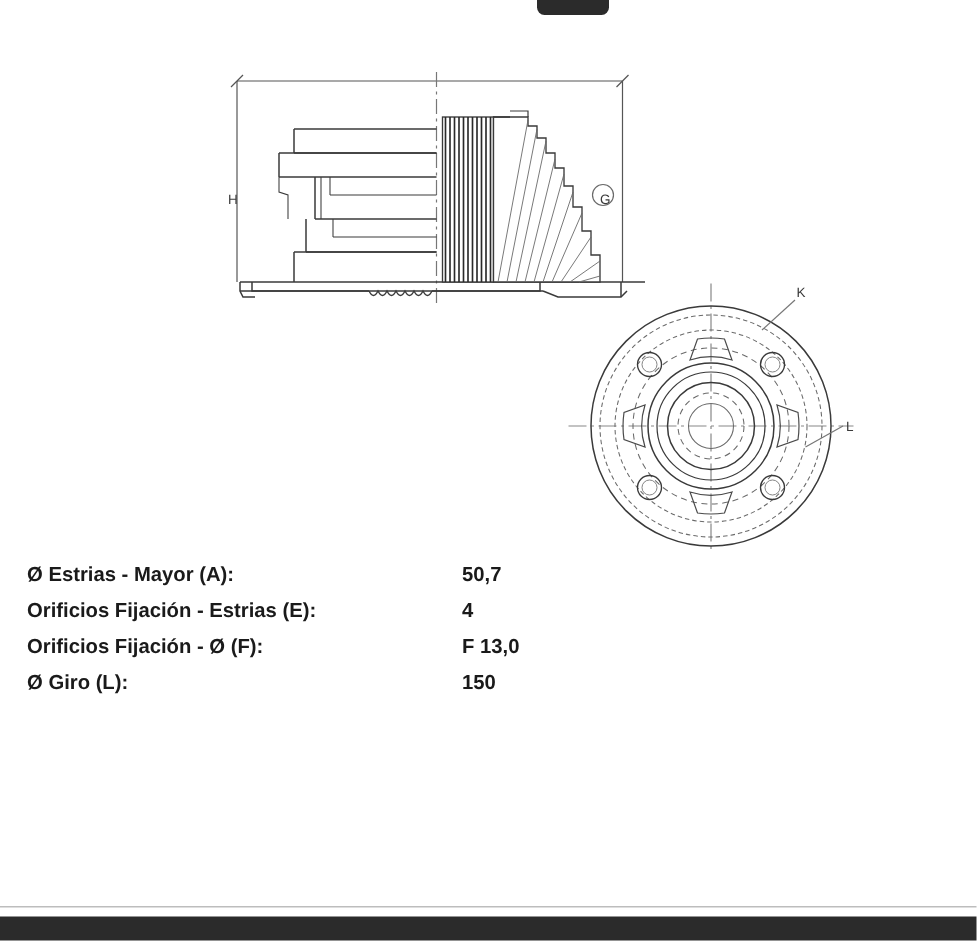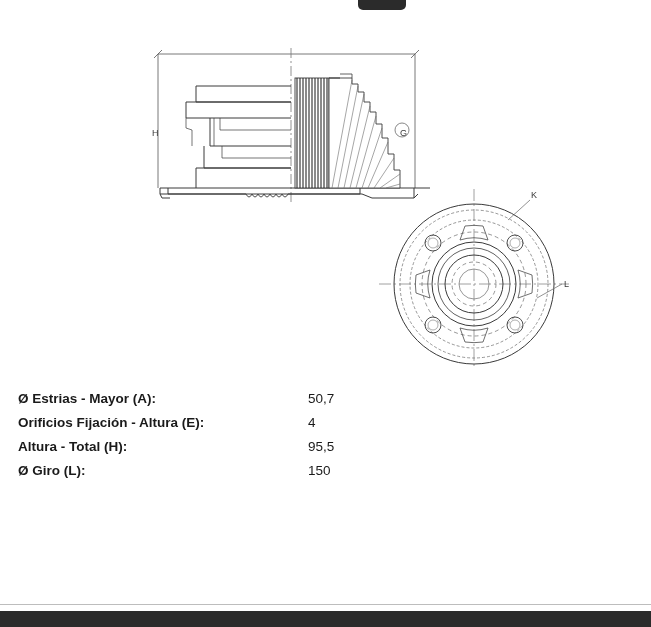--- a/index.html
+++ b/index.html
@@ -37,39 +37,39 @@
     left: 0;
     width: 651px;
     height: 348px;
   }
   .drawing svg {
     display: block;
   }
   
   .spec-table {
     position: absolute;
-    top: 388px;
+    top: 372px;
     left: 18px;
     width: 470px;
     border-collapse: collapse;
   }
   .spec-table td {
     padding: 3px 0 4px 0;
     font-size: 13.5px;
     color: #1a1a1a;
     vertical-align: top;
     line-height: 1.25;
   }
   .spec-label {
     font-weight: bold;
     width: 290px;
     white-space: nowrap;
   }
   .spec-value {
-    font-weight: normal;
+    font-weight: bold;
     color: #2a2a2a;
   }
   
   .bottom-rule {
     position: absolute;
     left: 0;
     top: 604px;
     width: 651px;
     height: 1px;
     background: #bdbdbd;
@@ -220,26 +220,26 @@
     </svg>
   </div>
 
   <table class="spec-table">
     <tbody>
       <tr>
         <td class="spec-label">Ø Estrias - Mayor (A):</td>
         <td class="spec-value">50,7</td>
       </tr>
       <tr>
-        <td class="spec-label">Orificios Fijación - Altura (E):</td>
+        <td class="spec-label">Orificios Fijación - Estrias (E):</td>
         <td class="spec-value">4</td>
       </tr>
       <tr>
-        <td class="spec-label">Altura - Total (H):</td>
-        <td class="spec-value">95,5</td>
+        <td class="spec-label">Orificios Fijación - Ø (F):</td>
+        <td class="spec-value">F 13,0</td>
       </tr>
       <tr>
         <td class="spec-label">Ø Giro (L):</td>
         <td class="spec-value">150</td>
       </tr>
     </tbody>
   </table>
 
   <div class="bottom-rule"></div>
 

